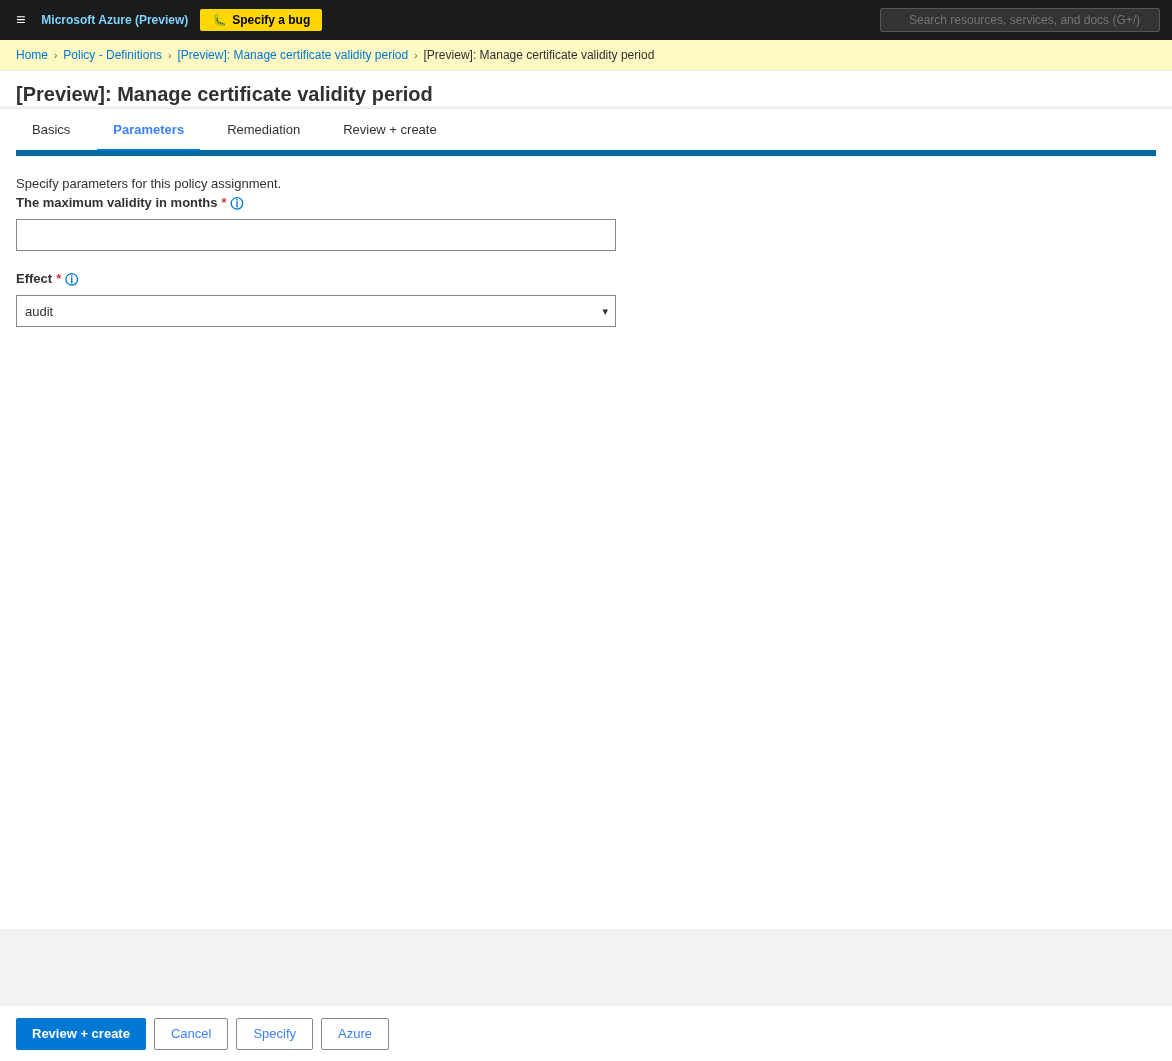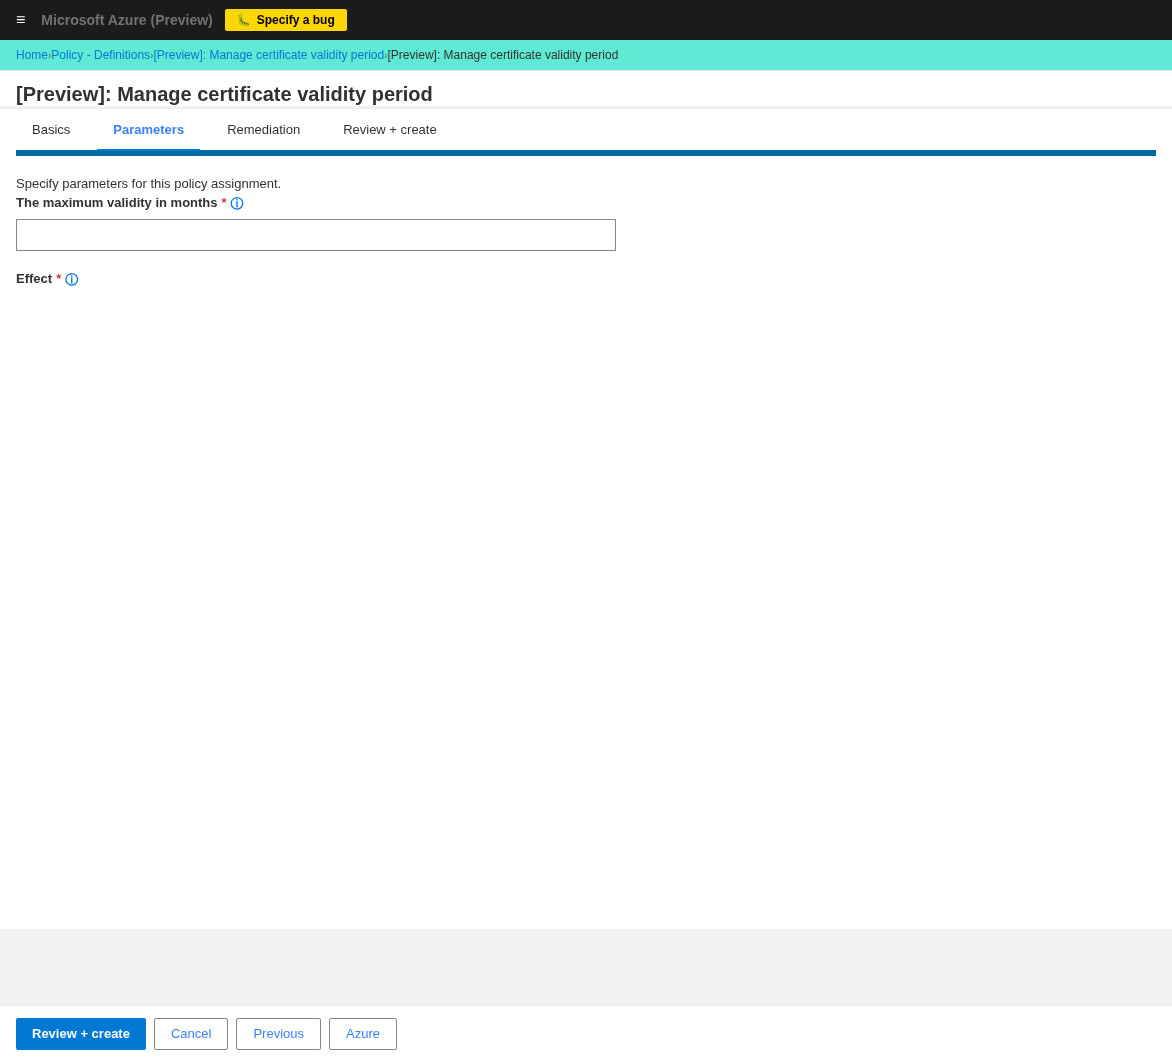--- a/index.html
+++ b/index.html
@@ -15,22 +15,22 @@
       gap: 12px;
       color: #fff;
     }
     .topbar-hamburger {
       color: #fff;
       font-size: 16px;
       cursor: pointer;
       padding: 4px;
     }
     .topbar-title {
-      color: #737373;
-      font-size: 14px;
+      color: #7dd3fc;
+      font-size: 12px;
       font-weight: 600;
       flex-shrink: 0;
     }
     .topbar-bug-btn {
       background: #ffd700;
       color: #000;
       border: none;
       padding: 4px 12px;
       font-size: 12px;
       font-weight: 600;
@@ -58,25 +58,25 @@
     }
     .topbar-search-wrap .search-icon-inner {
       position: absolute;
       left: 8px;
       color: #aaa;
       font-size: 12px;
     }
 
     
     .breadcrumb {
-      background: #5eead4;
+      background: #fef9c3;
       padding: 8px 16px;
       display: flex;
       align-items: center;
-      gap: 0;
+      gap: 6px;
       font-size: 12px;
       border-bottom: 1px solid #edebe9;
     }
     .breadcrumb a {
       color: #0078d4;
       text-decoration: none;
     }
     .breadcrumb-sep { color: #605e5c; font-size: 10px; }
     .breadcrumb-current { color: #323130; }
 
@@ -253,20 +253,24 @@
 <div class="layout">
 
   <div class="topbar">
     <span class="topbar-hamburger">≡</span>
     <span class="topbar-title">Microsoft Azure (Preview)</span>
     <button class="topbar-bug-btn">
       <span>🐛</span>
       <span>Specify a bug</span>
     </button>
     <div class="topbar-spacer"></div>
+    <div class="topbar-search-wrap">
+      <span class="search-icon-inner">🔍</span>
+      <input class="topbar-search" type="text" placeholder="Search resources, services, and docs (G+/)" style="">
+    </div>
   </div>
 
   <div class="content-wrapper">
 
     <div class="breadcrumb">
       <a href="#">Home</a>
       <span class="breadcrumb-sep">›</span>
       <a href="#">Policy - Definitions</a>
       <span class="breadcrumb-sep">›</span>
       <a href="#">[Preview]: Manage certificate validity period</a>
@@ -300,27 +304,35 @@
           </div>
           <input type="text" class="form-input" value="" style="">
         </div>
 
         <div class="form-group">
           <div class="form-label">
             <span>Effect</span>
             <span class="required-star">*</span>
             <span class="info-icon" title="More information">ⓘ</span>
           </div>
+          <div class="form-select-wrap">
+            <select class="form-select">
+              <option value="audit">audit</option>
+              <option value="deny">deny</option>
+              <option value="disabled">disabled</option>
+            </select>
+            <span class="select-chevron">▾</span>
+          </div>
         </div>
 
       </div>
     </div>
 
   </div>
 
   <div class="footer">
     <button class="btn-primary">Review + create</button>
     <button class="btn-secondary">Cancel</button>
-    <button class="btn-secondary">Previous</button>
+    <button class="btn-secondary">Specify</button>
     <button class="btn-secondary">Azure</button>
   </div>
 
 </div>
 
 </body></html>

